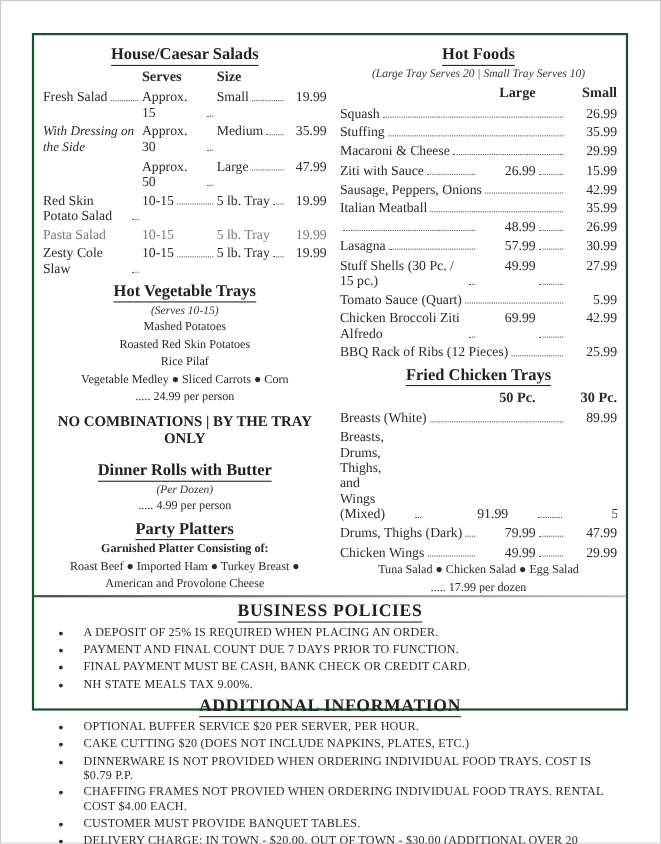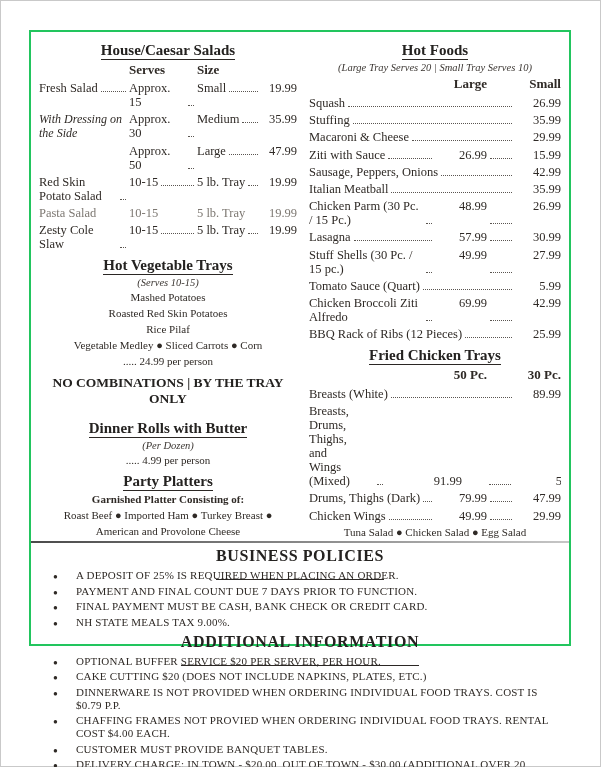--- a/index.html
+++ b/index.html
@@ -4,21 +4,21 @@
 <style>
   html,body{margin:0;padding:0;}
   body{
     width:601px;height:767px;position:relative;background:#ffffff;
     font-family:"Liberation Serif", serif;color:#2f2a26;
     -webkit-font-smoothing:antialiased;
   }
   .page-frame{position:absolute;inset:0;border:1px solid #c9c9c9;box-sizing:border-box;}
   .main-box{
     position:absolute;left:29px;top:30px;width:542px;height:616px;
-    border:2px solid #22c55e;box-sizing:border-box;background:#fff;
+    border:2px solid #14532d;box-sizing:border-box;background:#fff;
     padding:4px 8px 0 8px;
   }
   .menu-area{display:flex;height:503px;overflow:hidden;}
   .col-left{width:258px;flex:none;}
   .col-right{flex:1;margin-left:12px;min-width:0;}
 
   .sec-title{text-align:center;font-weight:bold;font-size:15px;margin:6px 0 3px;color:#242220;}
   .sec-title .u{border-bottom:1.5px solid #2b2724;padding-bottom:1px;}
   .subtitle{text-align:center;font-style:italic;font-size:10.5px;margin:1px 0 2px;color:#3a3531;}
 
@@ -49,21 +49,21 @@
   .salad-head .sp-price{width:36px;flex:none;}
   .inote{font-style:italic;font-size:12px;}
 
   .cline{text-align:center;font-size:11px;line-height:1.15;margin:3.2px 0;}
   .cline.b{font-weight:bold;}
   .note-strong{text-align:center;font-weight:bold;font-size:13.5px;margin:8px 0 13px;color:#242220;}
 
   .divider{height:2px;background:linear-gradient(to right,#4a4a4a,#c6c6c6);margin:2px -8px 2px -8px;}
 
   .policy-title{text-align:center;font-weight:bold;font-size:16px;letter-spacing:0.6px;margin:4px 0 4px;color:#242220;}
-  .policy-title .u{border-bottom:1.5px solid #2b2724;padding-bottom:15px;}
+  .policy-title .u{border-bottom:1.5px solid #2b2724;padding-bottom:1px;}
   .plist{list-style:none;margin:0 0 4px 0;padding:0 0 0 14px;}
   .plist li{display:flex;align-items:baseline;font-size:11px;letter-spacing:0.2px;line-height:1.18;margin:2.6px 0;}
   .plist .bullet{flex:none;width:7px;font-size:8px;margin-right:16px;color:#2f2a26;}
 </style>
 </head>
 <body>
 
 <div class="page-frame"></div>
 
 <div class="main-box">
@@ -233,21 +233,20 @@
               <span class="hf-name">Sausage, Peppers, Onions</span>
               <span class="ld"></span>
               <span class="c-small">42.99</span>
             </div>
             <div class="mrow">
               <span class="hf-name">Italian Meatball</span>
               <span class="ld"></span>
               <span class="c-small">35.99</span>
             </div>
             <div class="mrow">
-              <span class="hf-name">Chicken Parm (30 Pc. / 15 Pc.)</span>
               <span class="ld"></span>
               <span class="c-large">48.99</span>
               <span class="ld fixed"></span>
               <span class="c-small">26.99</span>
             </div>
             <div class="mrow">
               <span class="hf-name">Lasagna</span>
               <span class="ld"></span>
               <span class="c-large">57.99</span>
               <span class="ld fixed"></span>

